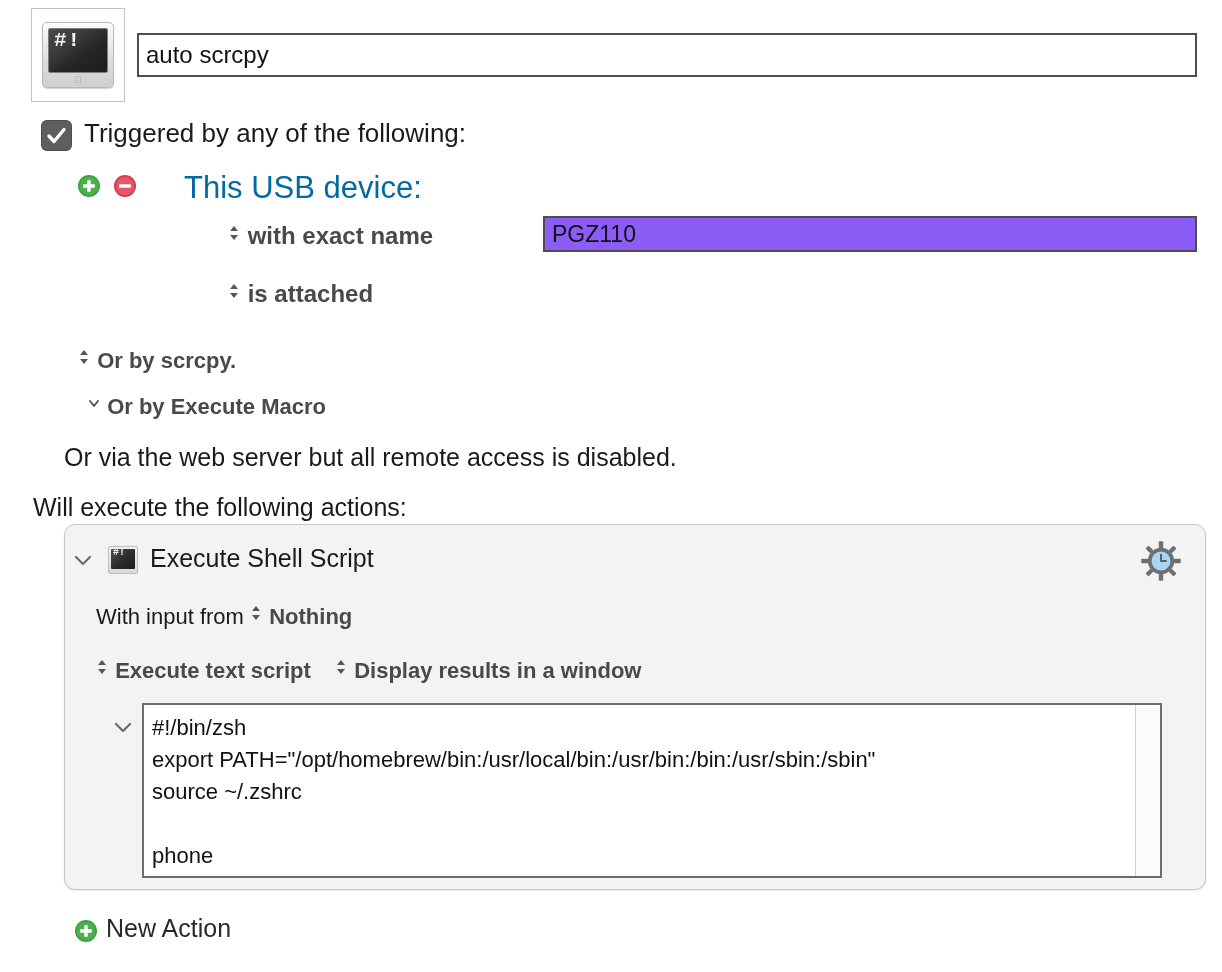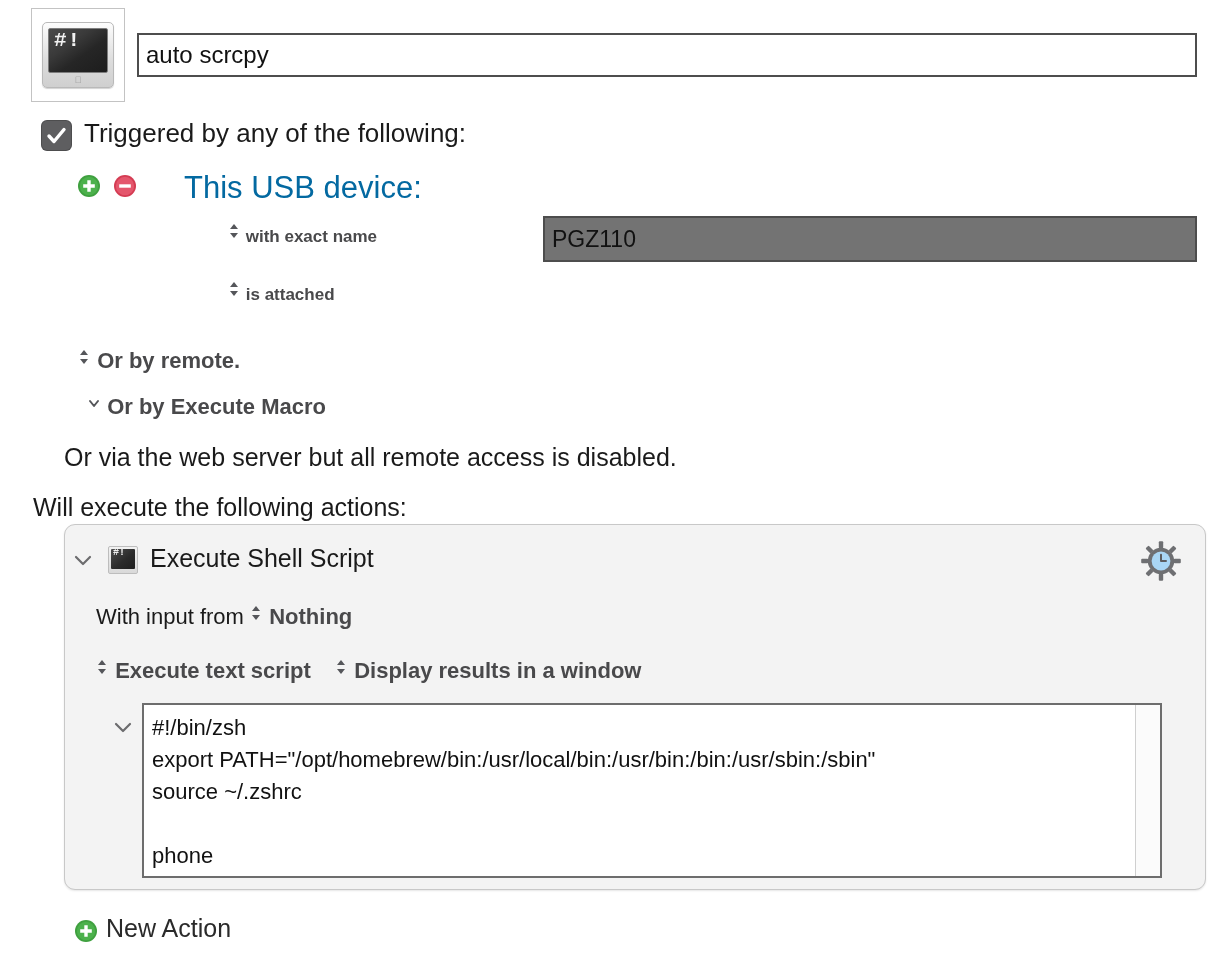--- a/index.html
+++ b/index.html
@@ -115,31 +115,31 @@
   .circ-btn { width: 24px; height: 24px; }
 
   #usb-device-label {
     left: 157px; top: 170px;
     font-size: 31px;
     color: #0369a1;
     white-space: nowrap;
     margin-left: 27px;
   }
 
-  .popup-row { font-size: 17px; white-space: nowrap; }
+  .popup-row { font-size: 24px; white-space: nowrap; }
   #row-exact-name { left: 228px; top: 222px; }
   #row-is-attached { left: 228px; top: 280px; }
   #row-by-script { left: 78px; top: 348px; font-size: 22px; white-space: nowrap;}
   #row-exec-macro { left: 88px; top: 394px; font-size: 22px; white-space: nowrap;}
 
   #usb-name-field {
     left: 543px; top: 216px;
-    width: 654px; height: 46px;
+    width: 654px; height: 36px;
     border: 2px solid #4d4d4d;
-    background: #737373;
+    background: #8b5cf6;
     box-sizing: border-box;
     font-size: 23px;
     line-height: 38px;
     padding: 0 7px;
     color: #111;
     outline: none;
     font-family: "Liberation Sans", sans-serif;
   }
 
   #webserver-note {
@@ -314,21 +314,21 @@
   <span class="bold-gray">is attached</span>
 </div>
 
 <div class="abs" id="row-by-script">
   <span class="chev-ud">
     <svg width="12" height="20" viewBox="0 0 12 20">
       <path d="M6 3 L10 8 L2 8 Z" fill="#55565a"></path>
       <path d="M6 17 L10 12 L2 12 Z" fill="#55565a"></path>
     </svg>
   </span>
-  <span class="bold-gray">Or by remote.</span>
+  <span class="bold-gray">Or by scrcpy.</span>
 </div>
 
 <div class="abs" id="row-exec-macro">
   <span class="chev-ud">
     <svg width="12" height="20" viewBox="0 0 12 20">
       <path d="M2 8 L6 13 L10 8" stroke="#55565a" stroke-width="2" fill="none" stroke-linecap="round" stroke-linejoin="round"></path>
     </svg>
   </span>
   <span class="bold-gray">Or by Execute Macro</span>
 </div>

